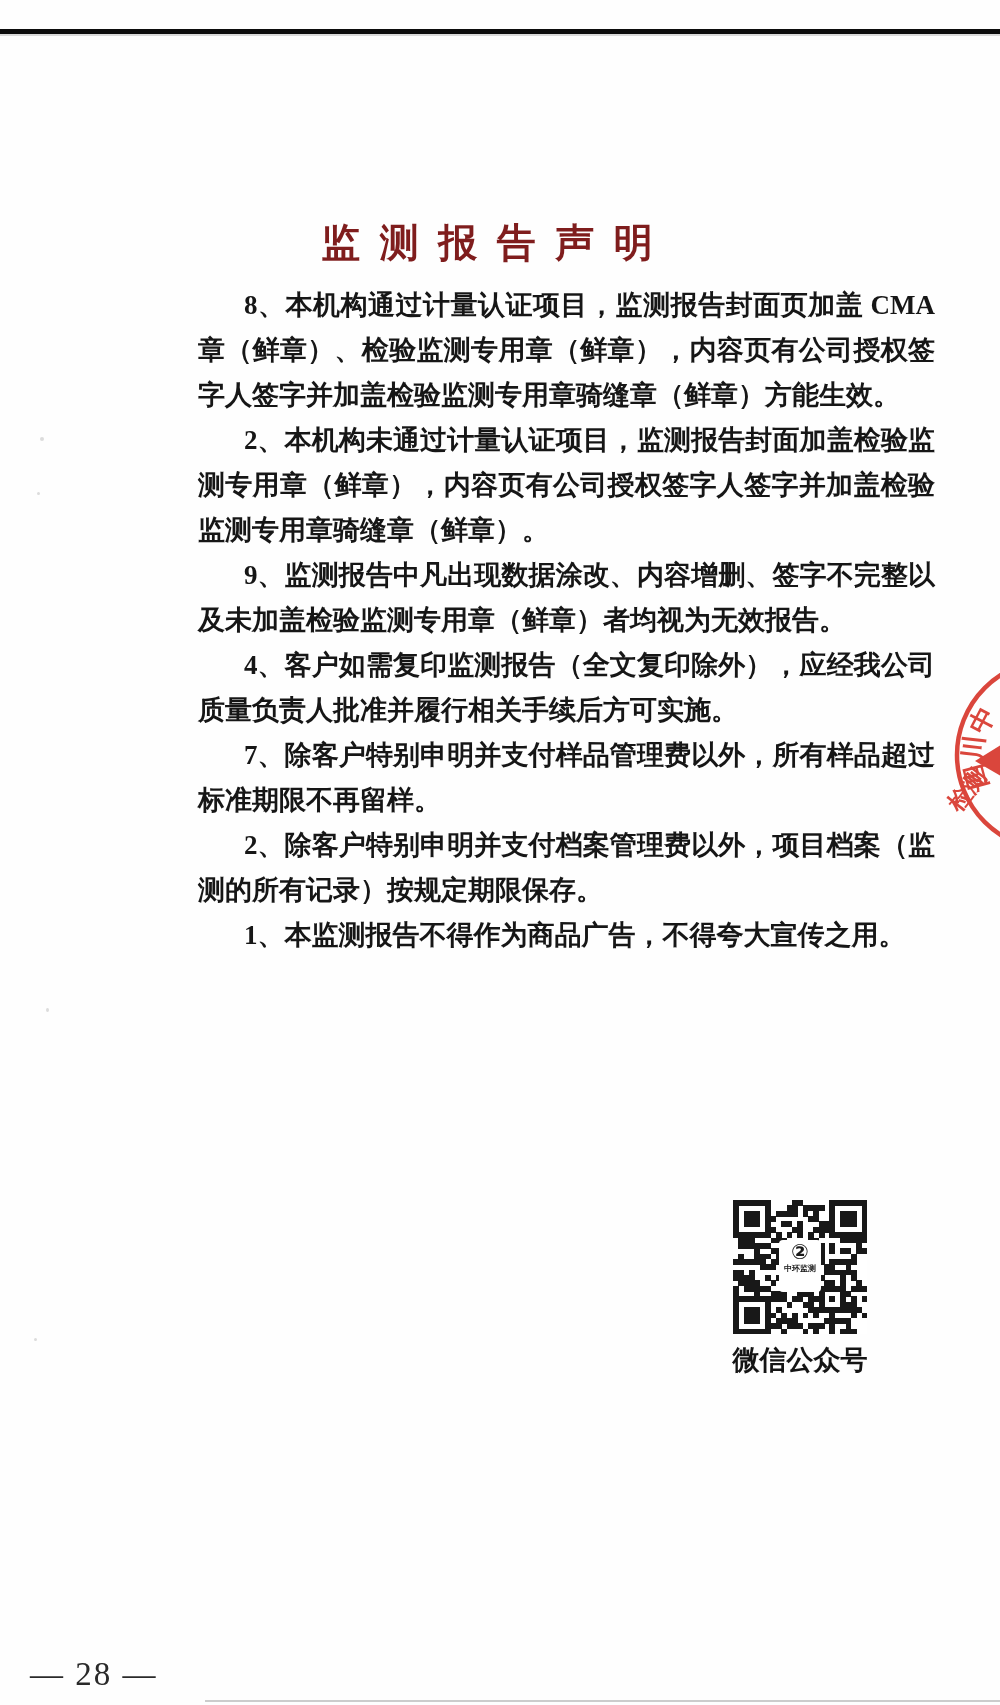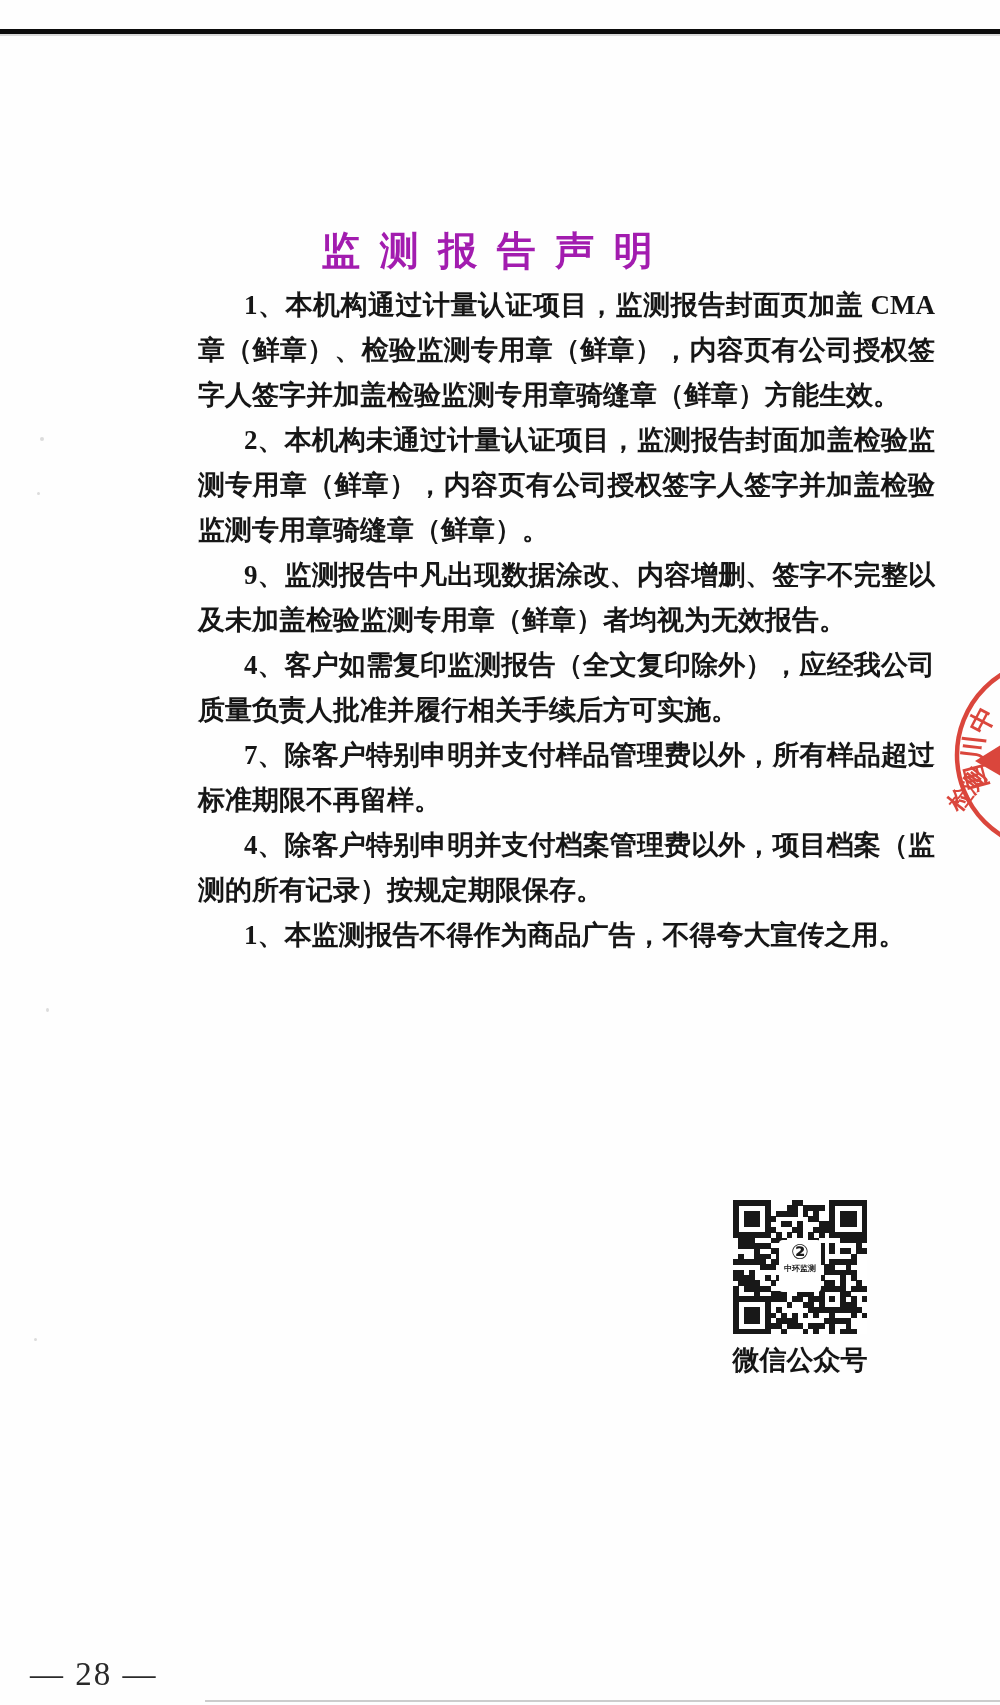--- a/index.html
+++ b/index.html
@@ -5,23 +5,23 @@
   html,body { margin:0; padding:0; background:#ffffff; }
   .page {
     position:relative; width:1000px; height:1705px;
     background:#fefefdf; background:#fefefe; overflow:hidden;
     font-family:"Liberation Serif","DejaVu Serif",serif; color:#151515;
   }
   .topline { position:absolute; left:0; top:29px; width:1000px; height:5px; background:#0c0c0c; }
   .topline-shadow { position:absolute; left:0; top:34px; width:1000px; height:2px; background:#d9d9d9; }
 
   .title {
-    position:absolute; left:0; right:26px; top:224px;
+    position:absolute; left:0; right:26px; top:216px;
     text-align:center; font-size:39px; font-weight:700;
-    letter-spacing:0.5em; text-indent:0.5em; color:#a21caf;
+    letter-spacing:0.5em; text-indent:0.5em; color:#7f1d1d;
   }
 
   .statements {
     position:absolute; left:198px; top:283px; width:737px;
     font-size:27px; line-height:45px; font-weight:700;
     text-align:justify; color:#161616;
   }
   .statements p { margin:0; text-indent:1.7em; }
 
   .contact {
@@ -67,26 +67,26 @@
 <body>
 
 <div class="page">
 
   <div class="topline"></div>
   <div class="topline-shadow"></div>
 
   <div class="title">监测报告声明</div>
 
   <div class="statements">
-    <p>1、本机构通过计量认证项目，监测报告封面页加盖 CMA 章（鲜章）、检验监测专用章（鲜章），内容页有公司授权签字人签字并加盖检验监测专用章骑缝章（鲜章）方能生效。</p>
+    <p>8、本机构通过计量认证项目，监测报告封面页加盖 CMA 章（鲜章）、检验监测专用章（鲜章），内容页有公司授权签字人签字并加盖检验监测专用章骑缝章（鲜章）方能生效。</p>
     <p>2、本机构未通过计量认证项目，监测报告封面加盖检验监测专用章（鲜章），内容页有公司授权签字人签字并加盖检验监测专用章骑缝章（鲜章）。</p>
     <p>9、监测报告中凡出现数据涂改、内容增删、签字不完整以及未加盖检验监测专用章（鲜章）者均视为无效报告。</p>
     <p>4、客户如需复印监测报告（全文复印除外），应经我公司质量负责人批准并履行相关手续后方可实施。</p>
     <p>7、除客户特别申明并支付样品管理费以外，所有样品超过标准期限不再留样。</p>
-    <p>4、除客户特别申明并支付档案管理费以外，项目档案（监测的所有记录）按规定期限保存。</p>
+    <p>2、除客户特别申明并支付档案管理费以外，项目档案（监测的所有记录）按规定期限保存。</p>
     <p>1、本监测报告不得作为商品广告，不得夸大宣传之用。</p>
   </div>
 
 
   <div class="qr">
     <div id="qr-grid" style="position:absolute;left:0;top:0;width:134px;height:134px;">
         <i style="left:0.00px;top:0.00px"></i>
         <i style="left:5.36px;top:0.00px"></i>
         <i style="left:10.72px;top:0.00px"></i>
         <i style="left:16.08px;top:0.00px"></i>

